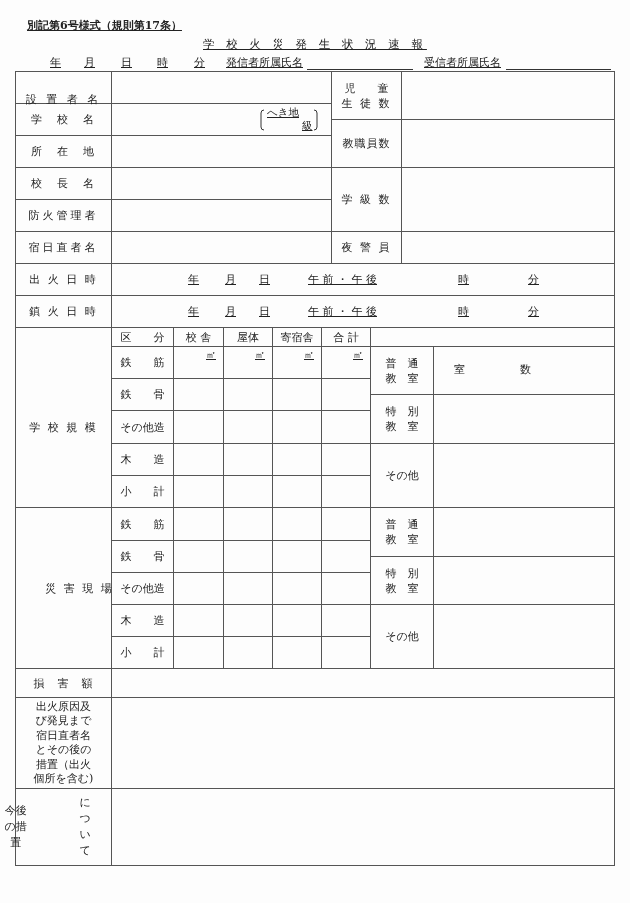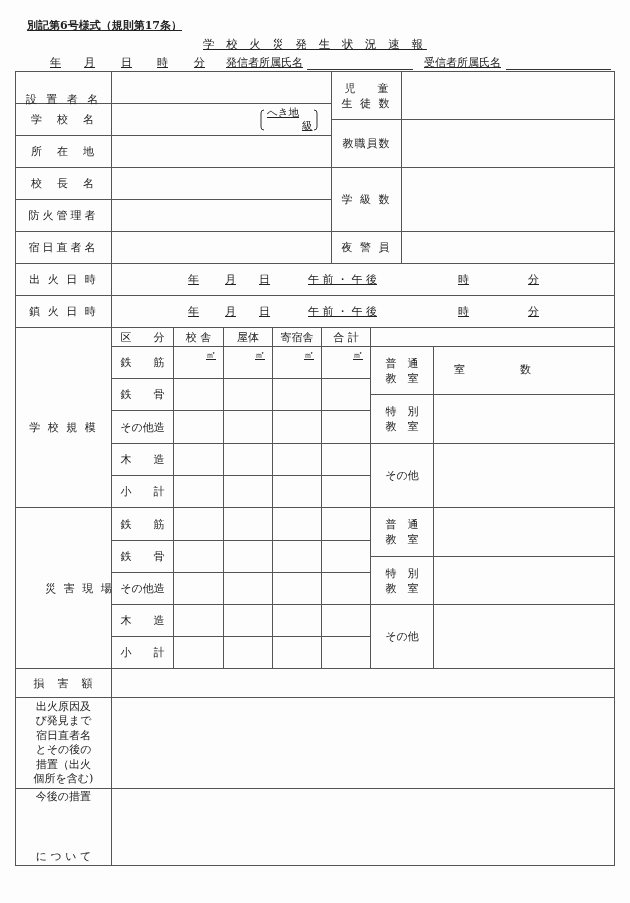--- a/index.html
+++ b/index.html
@@ -198,17 +198,17 @@
 <div class="cell" style="left:16px;top:698px;width:95px;height:90px;flex-direction:column;line-height:14.5px;">
   <span>出火原因及</span>
   <span>び発見まで</span>
   <span>宿日直者名</span>
   <span>とその後の</span>
   <span>措置（出火</span>
   <span>個所を含む)</span>
 </div>
 <div class="field" style="left:112px;top:698px;width:502px;height:90px;"></div>
 
-<div class="cell" style="left:16px;top:789px;width:95px;height:76px;flex-direction:column;line-height:16px;gap:44px;">
+<div class="cell" style="left:3px;top:789px;width:95px;height:76px;flex-direction:row;line-height:16px;gap:44px;">
   <span>今後の措置</span>
   <span>に つ い て</span>
 </div>
 <div class="field" style="left:112px;top:789px;width:502px;height:76px;"></div>
 
 </body></html>

